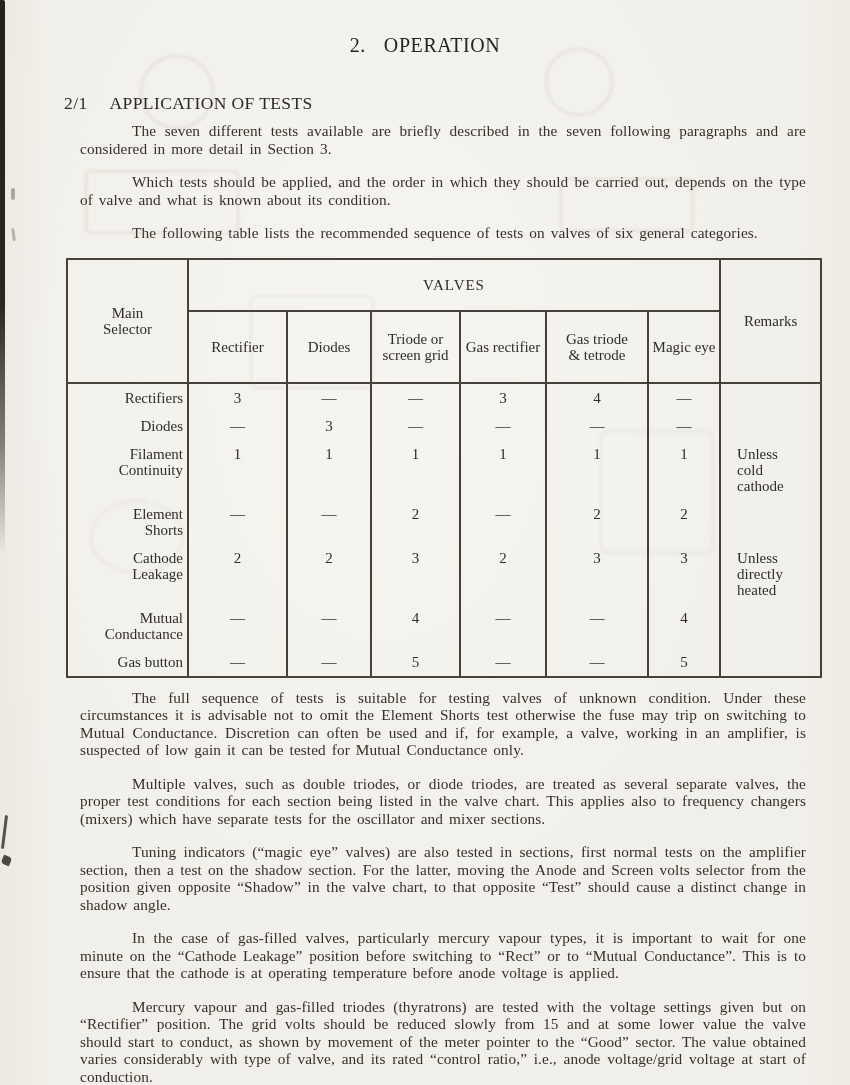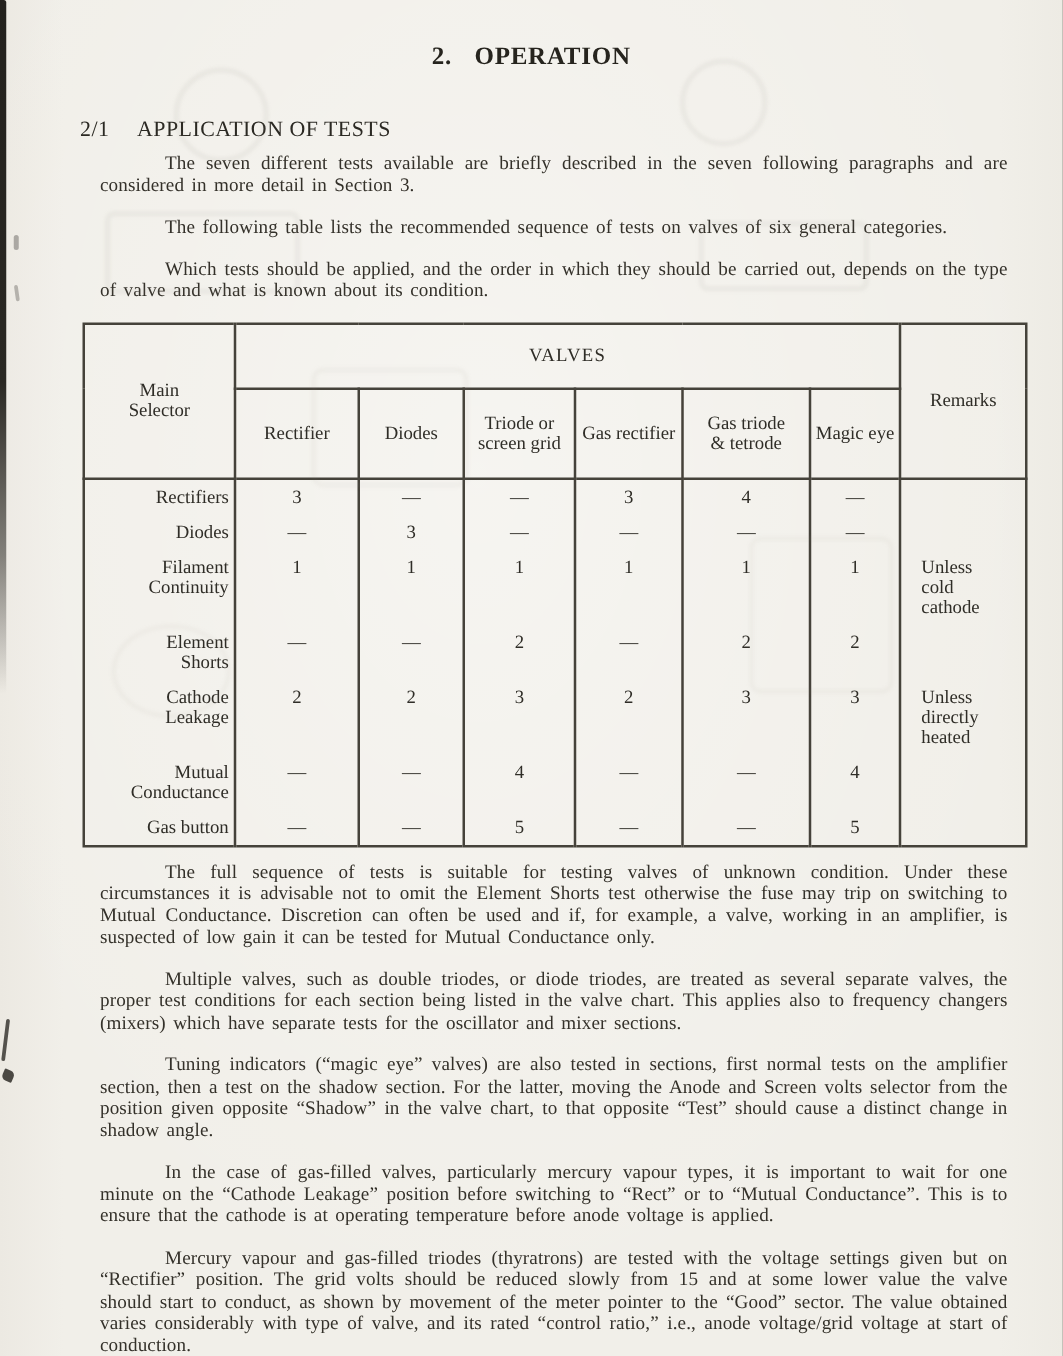--- a/index.html
+++ b/index.html
@@ -28,21 +28,21 @@
   .mark-d{left:12px;top:228px;width:3px;height:13px;opacity:.3;border-radius:2px;transform:rotate(-8deg);}
   .ghost{position:absolute;border:2px solid rgba(145,140,128,0.18);filter:blur(1.5px);pointer-events:none;}
   .g1{left:140px;top:55px;width:70px;height:70px;border-radius:50%;}
   .g2{left:545px;top:48px;width:64px;height:64px;border-radius:50%;}
   .g3{left:85px;top:170px;width:150px;height:60px;border-radius:6px;}
   .g4{left:560px;top:178px;width:130px;height:50px;border-radius:6px;}
   .g5{left:250px;top:295px;width:120px;height:90px;border-radius:8px;border-color:rgba(145,140,128,0.12);}
   .g6{left:600px;top:430px;width:110px;height:120px;border-radius:8px;border-color:rgba(145,140,128,0.10);}
   .g7{left:90px;top:500px;width:90px;height:70px;border-radius:50%;border-color:rgba(145,140,128,0.10);}
   
-  .title-row{margin:34px 0 0 0;text-align:center;font-size:20px;font-weight:bold;color:#26241e;letter-spacing:.6px;}
+  .title-row{margin:34px 0 0 0;text-align:center;font-size:20px;font-weight:normal;color:#26241e;letter-spacing:.6px;}
   .title-row .num{margin-right:18px;}
   .heading{margin:36px 0 0 64px;font-size:17.5px;color:#2b2923;letter-spacing:.4px;}
   .heading .num{margin-right:22px;margin-top:17px;}
   .textblock{margin:0 28px 0 64px;}
   p.para{
     margin:16px;font-size:15.3px;line-height:17.5px;
     text-align:justify;word-spacing:.13em;letter-spacing:.1px;
   }
   p.indent{text-indent:52px;}
   p.first{margin-top:8px;}
@@ -97,22 +97,22 @@
   <div class="title-row">
     <span class="num">2.</span><span>OPERATION</span>
   </div>
 
   <div class="heading">
     <span class="num">2/1</span><span>APPLICATION OF TESTS</span>
   </div>
 
   <div class="textblock">
     <p class="para indent first">The seven different tests available are briefly described in the seven following paragraphs and are considered in more detail in Section 3.</p>
+    <p class="para indent">Which tests should be applied, and the order in which they should be carried out, depends on the type of valve and what is known about its condition.</p>
     <p class="para indent">The following table lists the recommended sequence of tests on valves of six general categories.</p>
-    <p class="para indent">Which tests should be applied, and the order in which they should be carried out, depends on the type of valve and what is known about its condition.</p>
   </div>
 
   <div class="tbl-wrap">
     <table class="seq">
       <colgroup>
         <col class="c-label">
           <col class="c1">
           <col class="c2">
           <col class="c3">
         <col class="c4">

